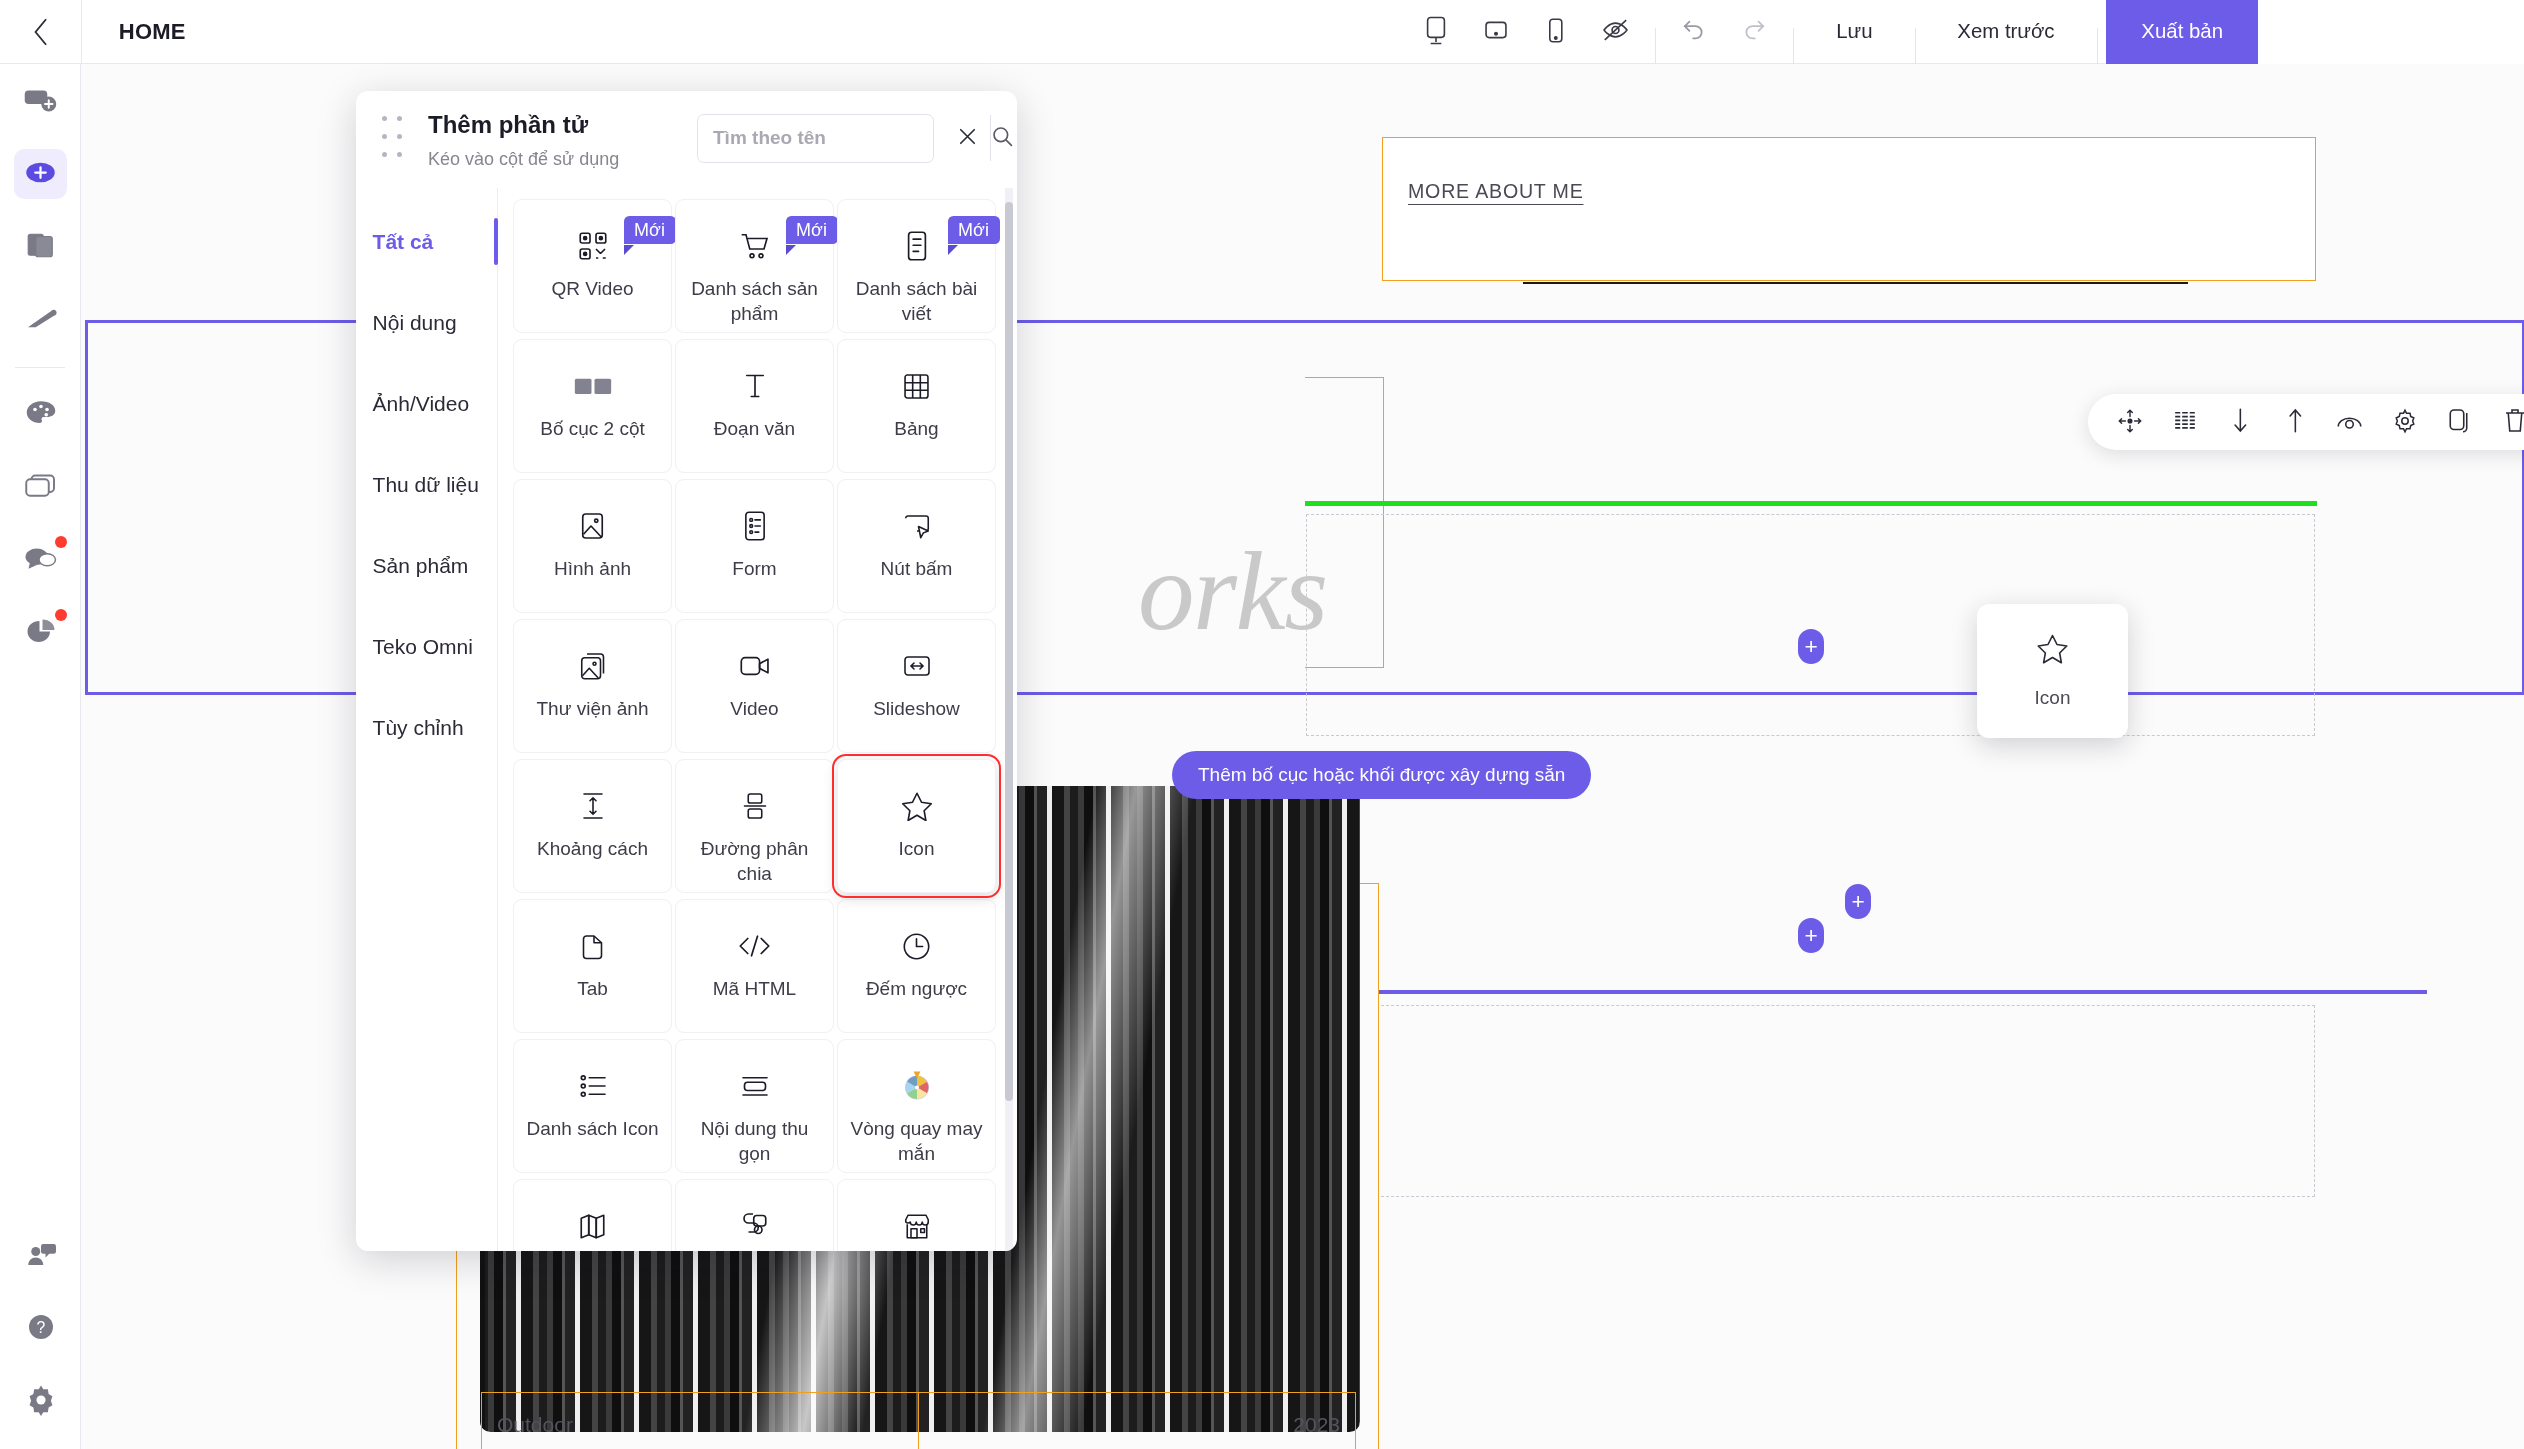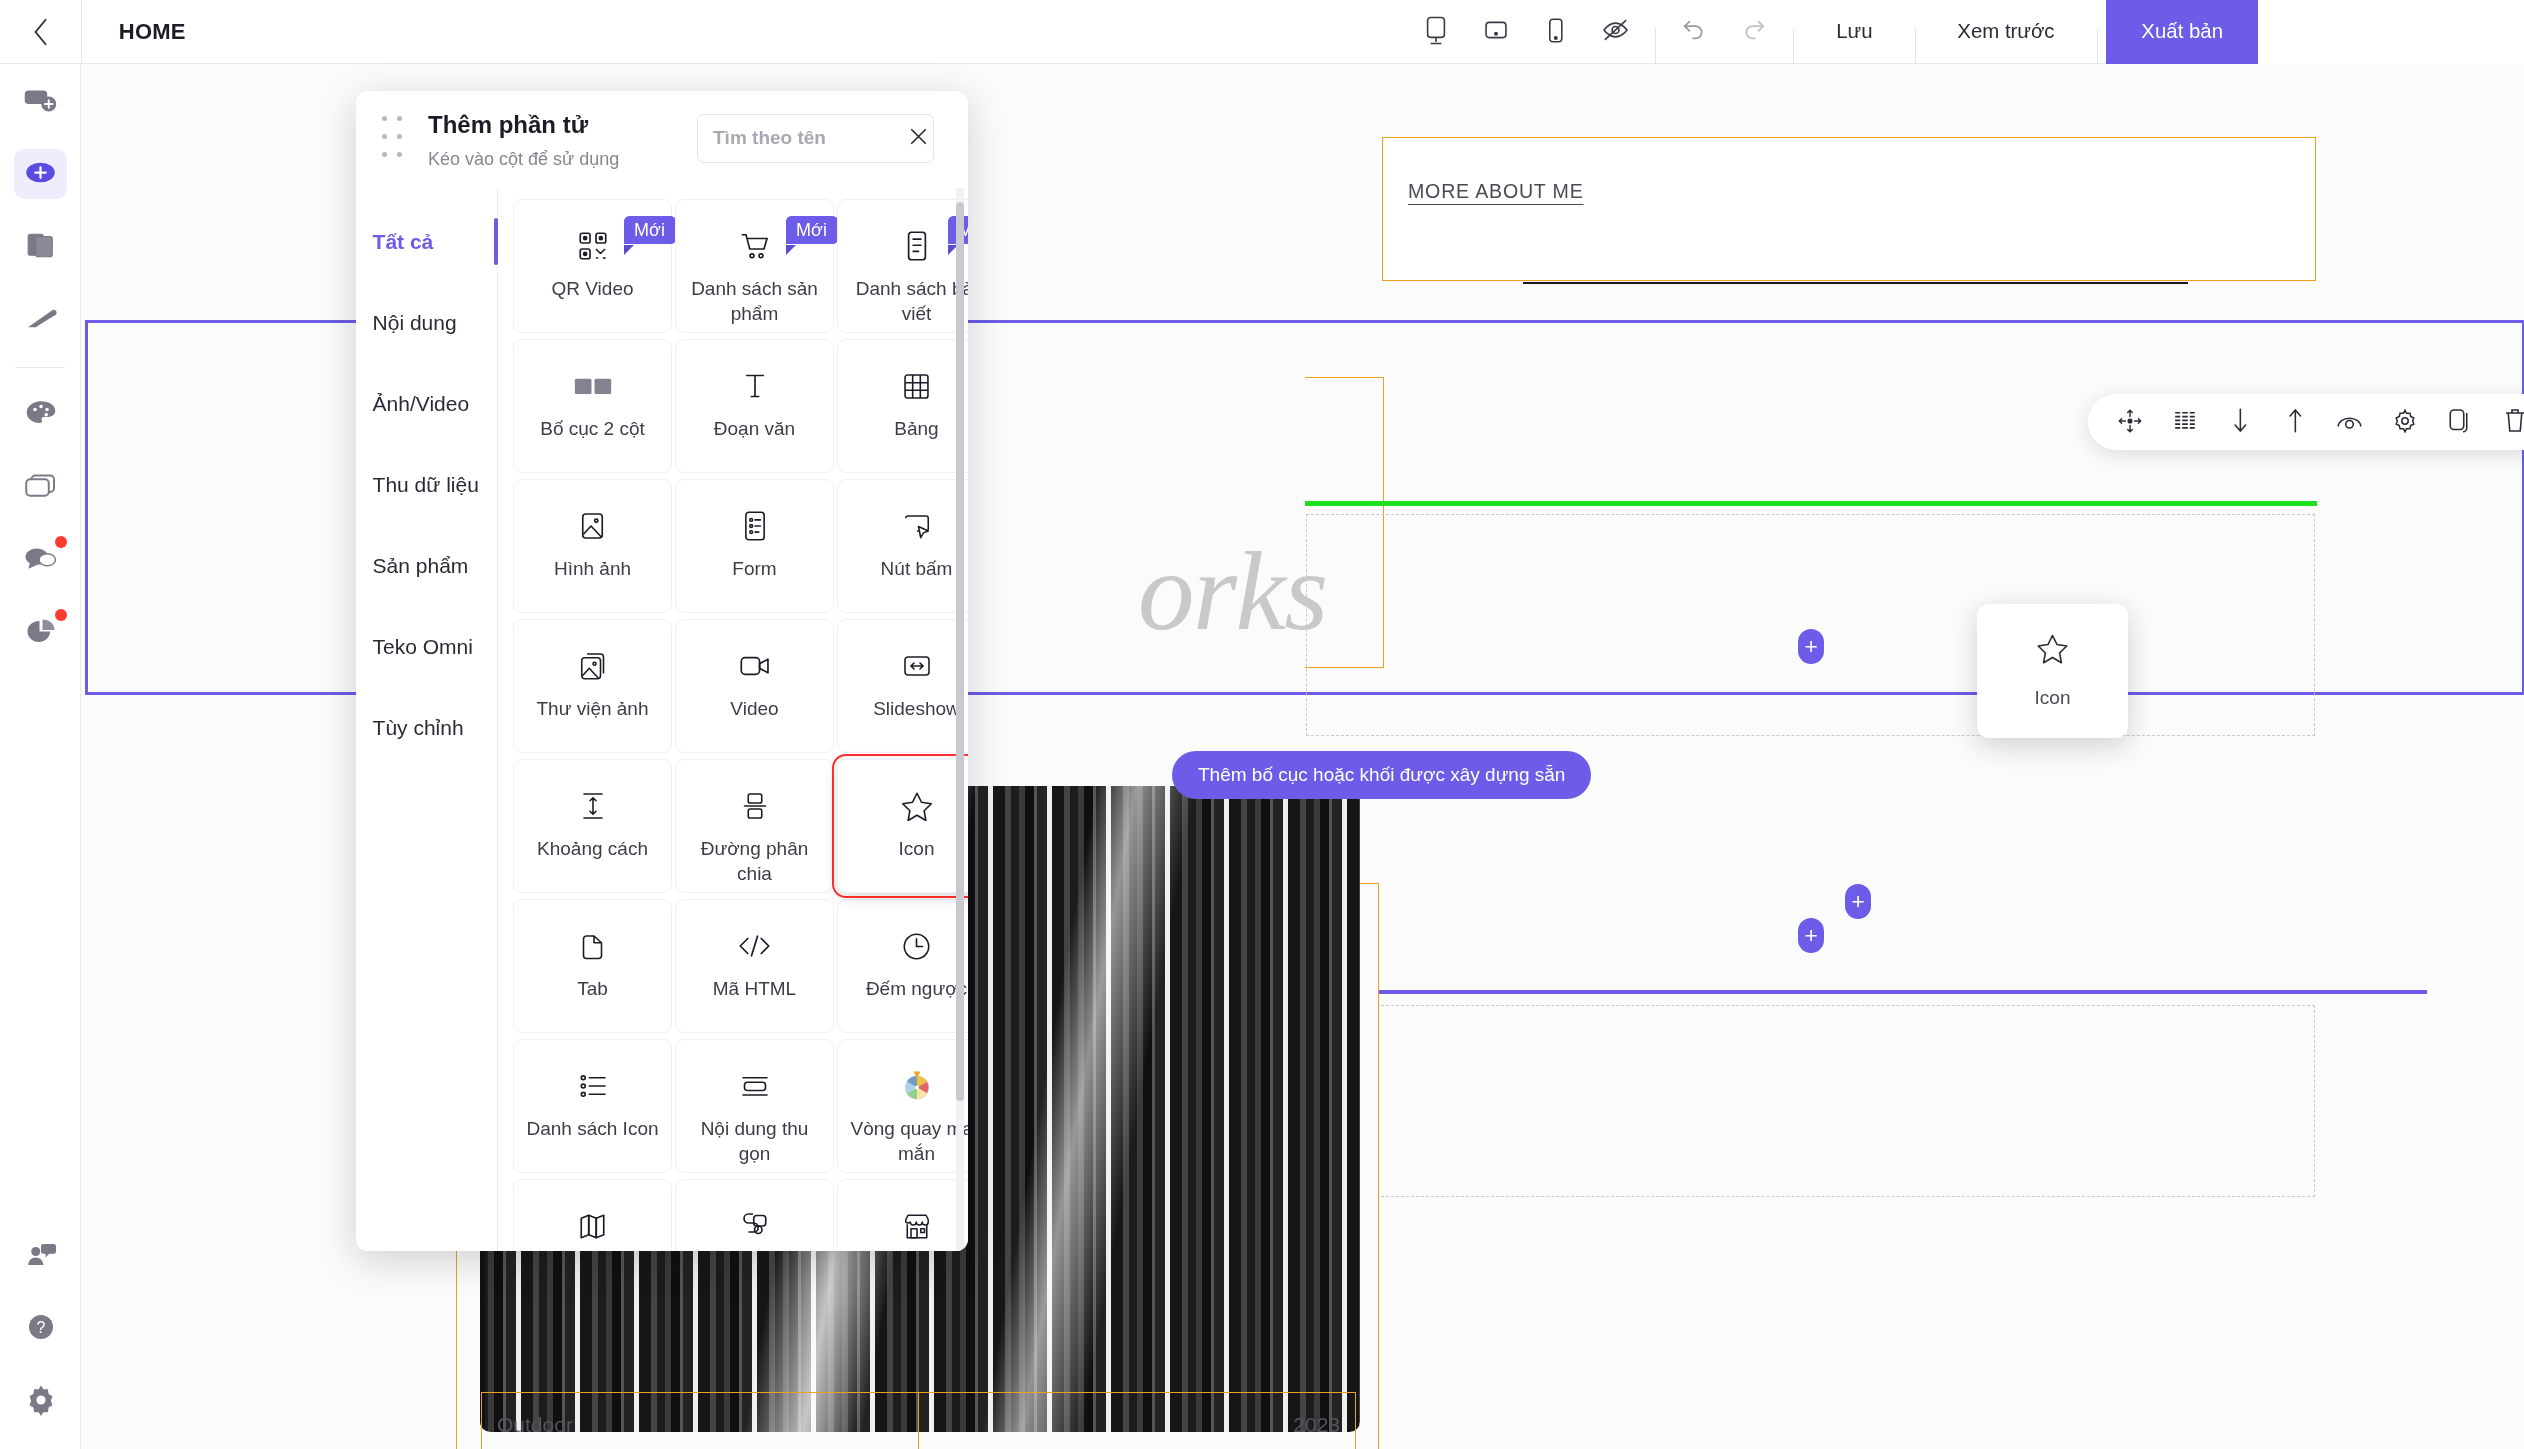--- a/index.html
+++ b/index.html
@@ -164,21 +164,21 @@
   }
   .cap-row {
     position:absolute; left:24px; top:508px; width:875px; height:65px;
     border:1.5px solid #f0a01e; display:flex;
   }
   .cap-cell { flex:1; display:flex; align-items:center; padding:0 15px; font-size:21px; color:#54545f; }
   .cap-cell.right { justify-content:flex-end; border-left:1.5px solid #f0a01e; }
 
   
   .panel {
-    position:absolute; left:356px; top:91px; width:612px; height:1160px;
+    position:absolute; left:356px; top:91px; width:661px; height:1160px;
     background:#fff; border-radius:12px; box-shadow:0 9px 39px rgba(18,18,44,.18);
     z-index:50; overflow:hidden;
   }
   .panel-head { position:relative; height:97px; }
   .drag-dots {
     position:absolute; left:26px; top:22.7px; width:22.7px; height:47px;
     display:grid; grid-template-columns:6px 6px; grid-template-rows:6px 6px 6px;
     gap:12px 9px; align-content:center;
   }
   .drag-dots i { width:5.3px; height:5.3px; background:#b6b6c2; border-radius:50%; display:block; }

